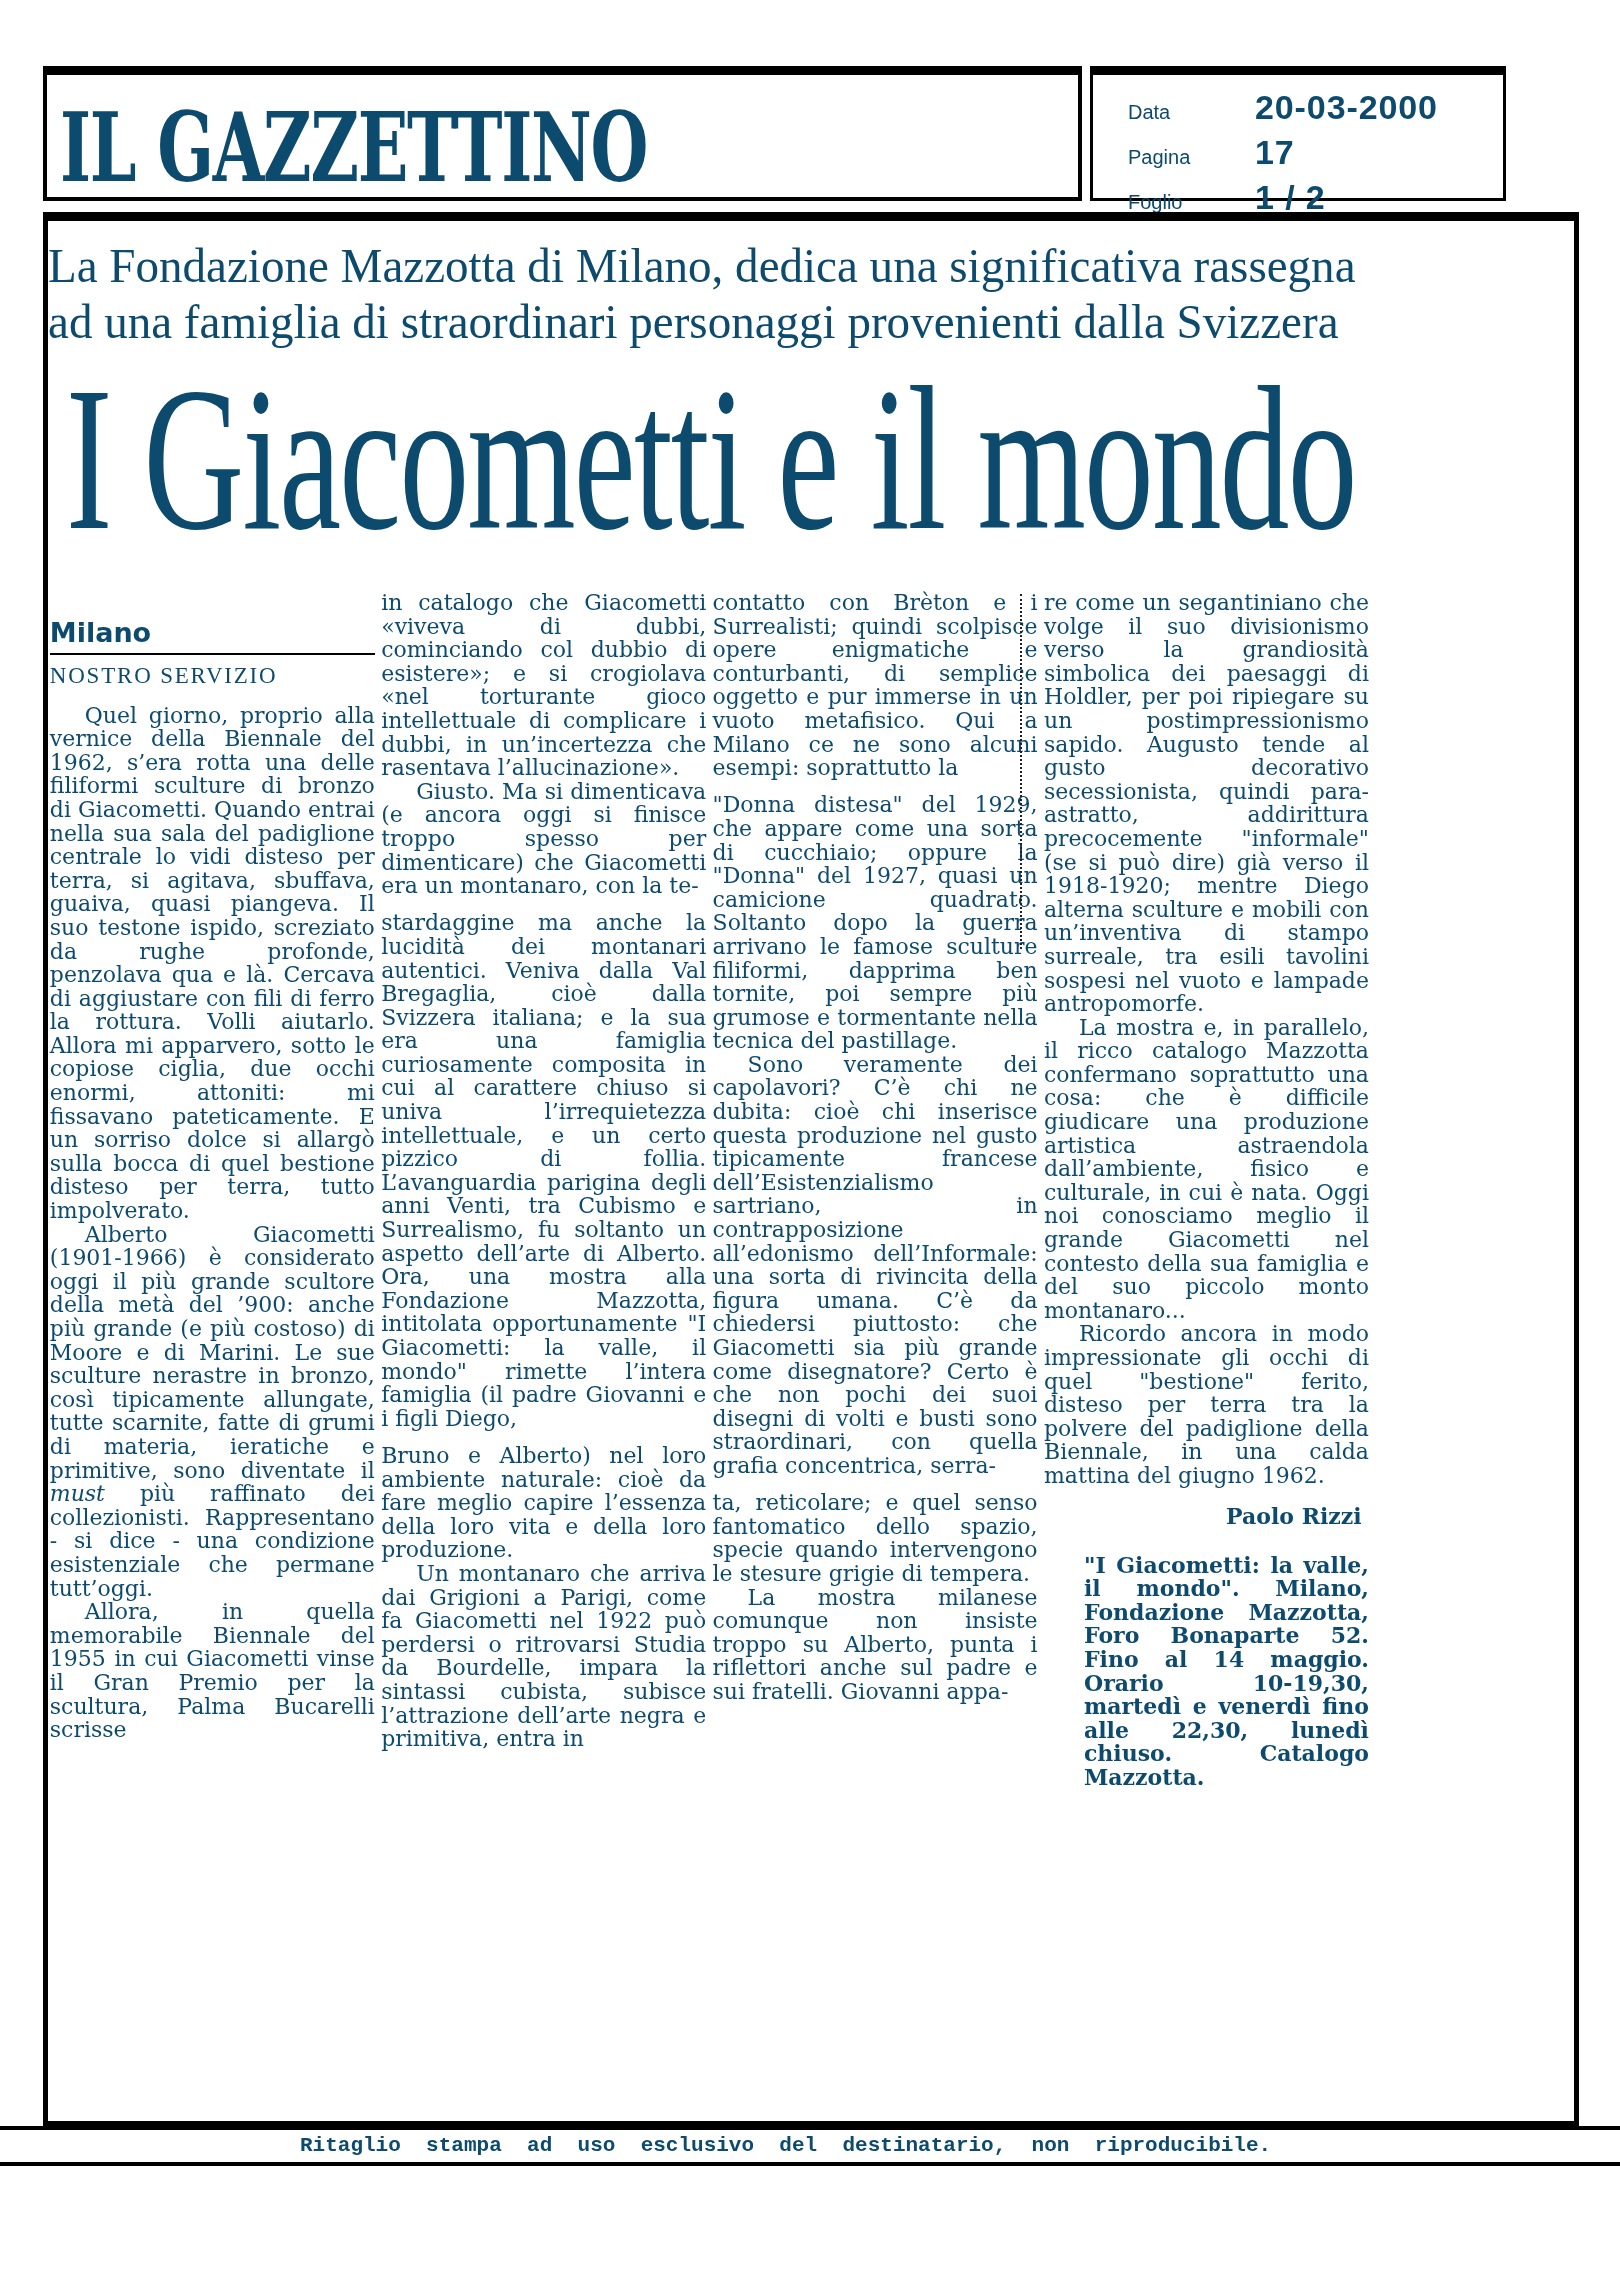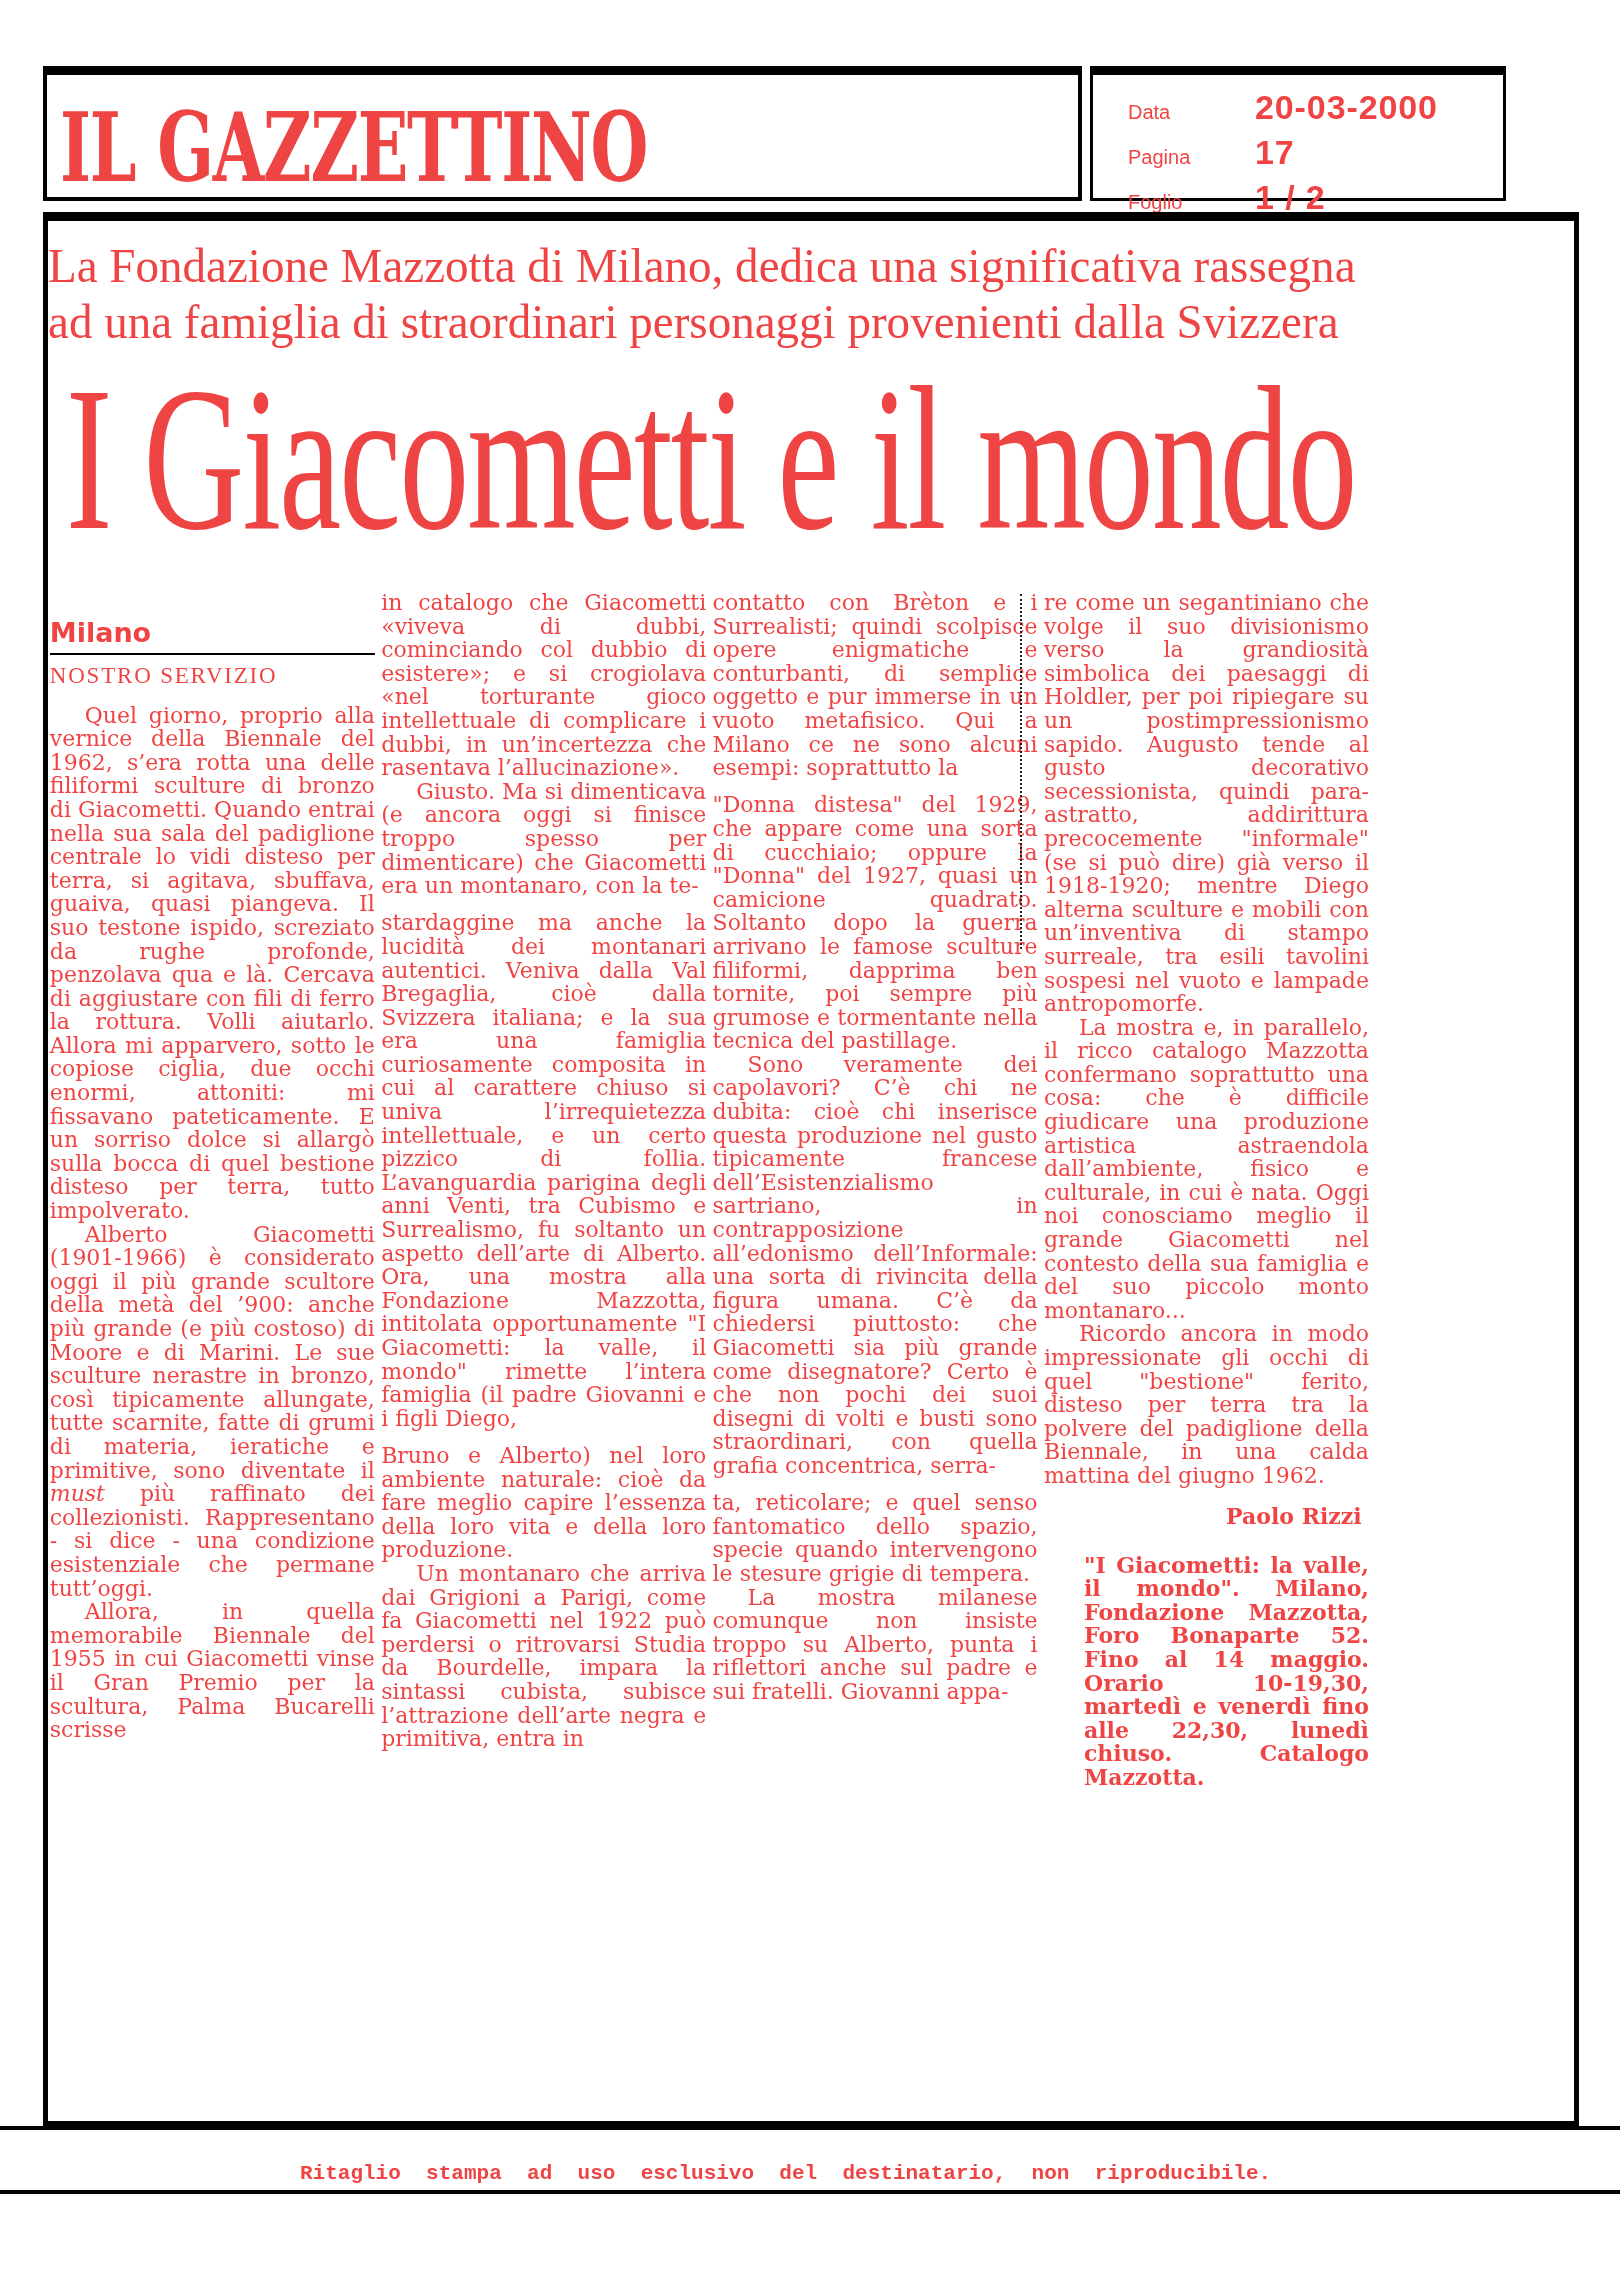--- a/index.html
+++ b/index.html
@@ -1,19 +1,19 @@
 <!DOCTYPE html>
 <html style="font-size:14.5px"><head>
 <meta charset="utf-8">
 <style>
   * { box-sizing: border-box; margin: 0; padding: 0; }
   body { width: 1620px; height: 2273px; background: #fff; }
   .page {
     position: relative; width: 1620px; height: 2273px;
-    background: #fff; color: #ef4444;
+    background: #fff; color: #0c4a6e;
     font-family: "DejaVu Serif", serif;
   }
 
   
   .masthead-box {
     position: absolute; left: 43px; top: 66px; width: 1039px; height: 135px;
     border: 4.5px solid #000; border-top-width: 9px; background: #fff;
   }
   .masthead {
     position: absolute; left: 12.7px; bottom: 1.8px;
@@ -71,21 +71,21 @@
   }
 
   
   .footer-strip {
     position: absolute; left: 0; top: 2126px; width: 1620px;
     border-top: 4.5px solid #000; border-bottom: 4.5px solid #000;
     padding: 2.7px 0 3.6px 300px; background: #fff;
   }
   .disclaimer {
     font-family: "Liberation Mono", monospace; font-size: 21px; line-height: 25.5px;
-    word-spacing: 12.7px; white-space: nowrap; font-weight: bold; margin-top: 28px;
+    word-spacing: 12.7px; white-space: nowrap; font-weight: bold;
   }
 </style>
 </head>
 <body>
 
 <div class="page">
 
   <div class="masthead-box">
     <div class="masthead">IL GAZZETTINO</div>
   </div>

